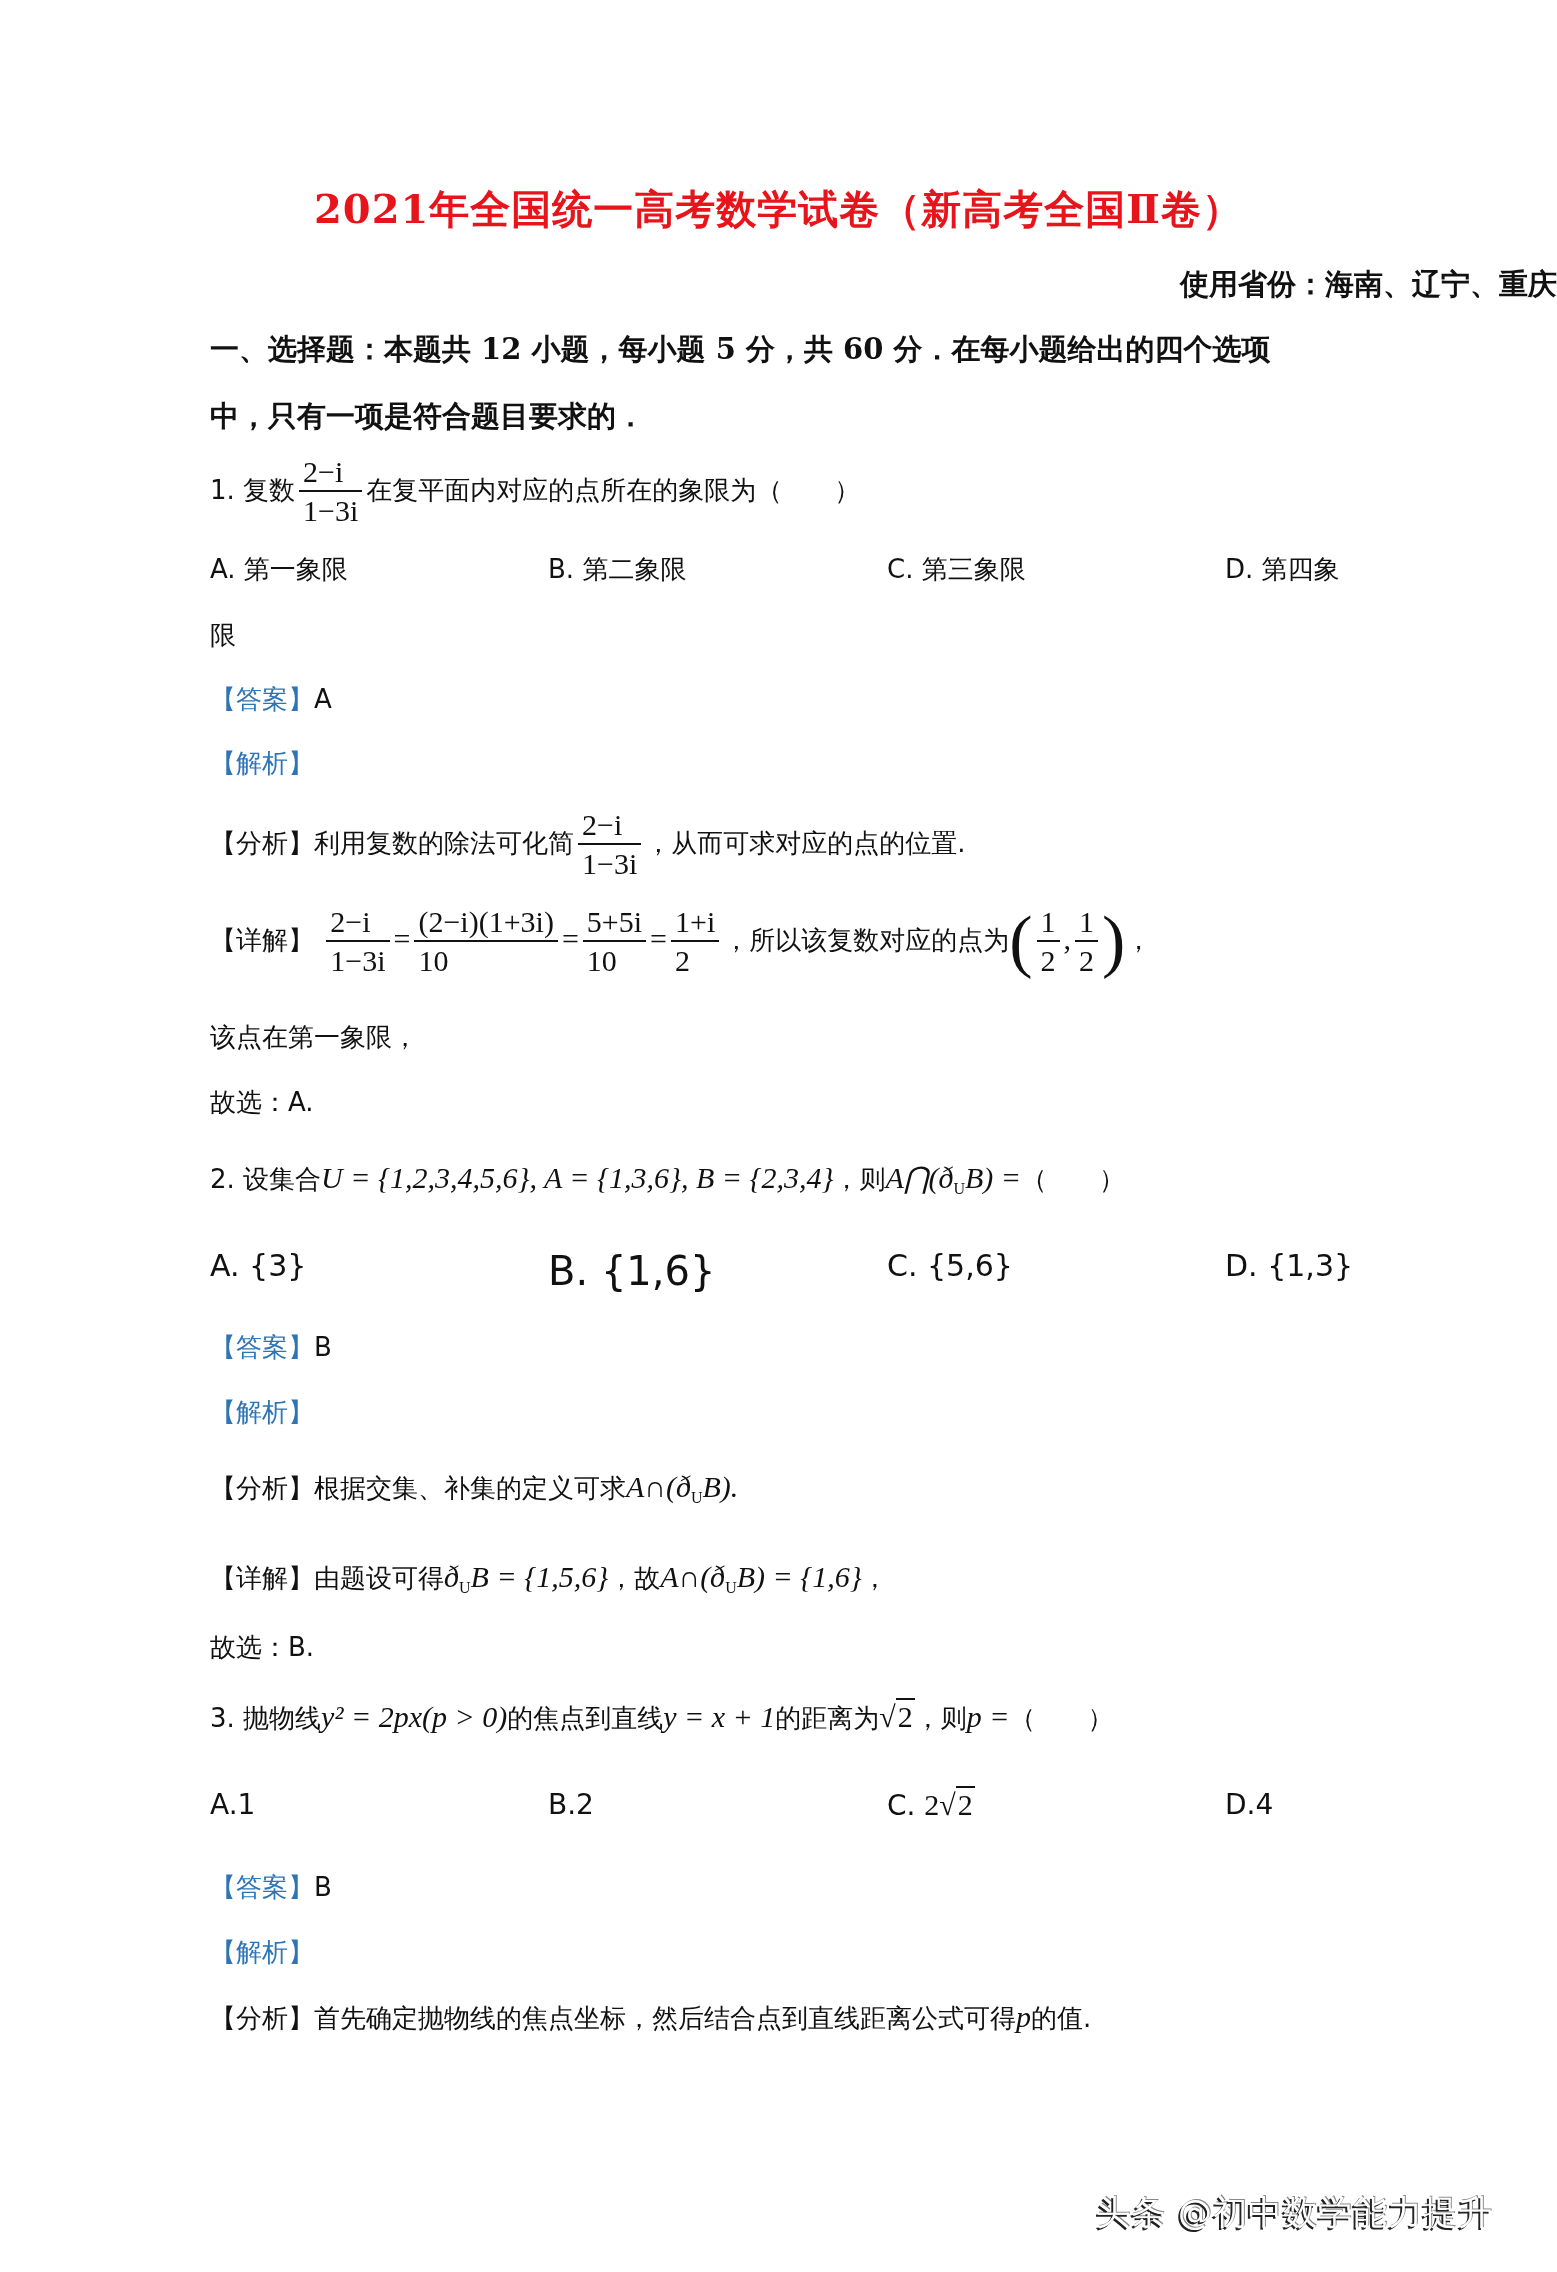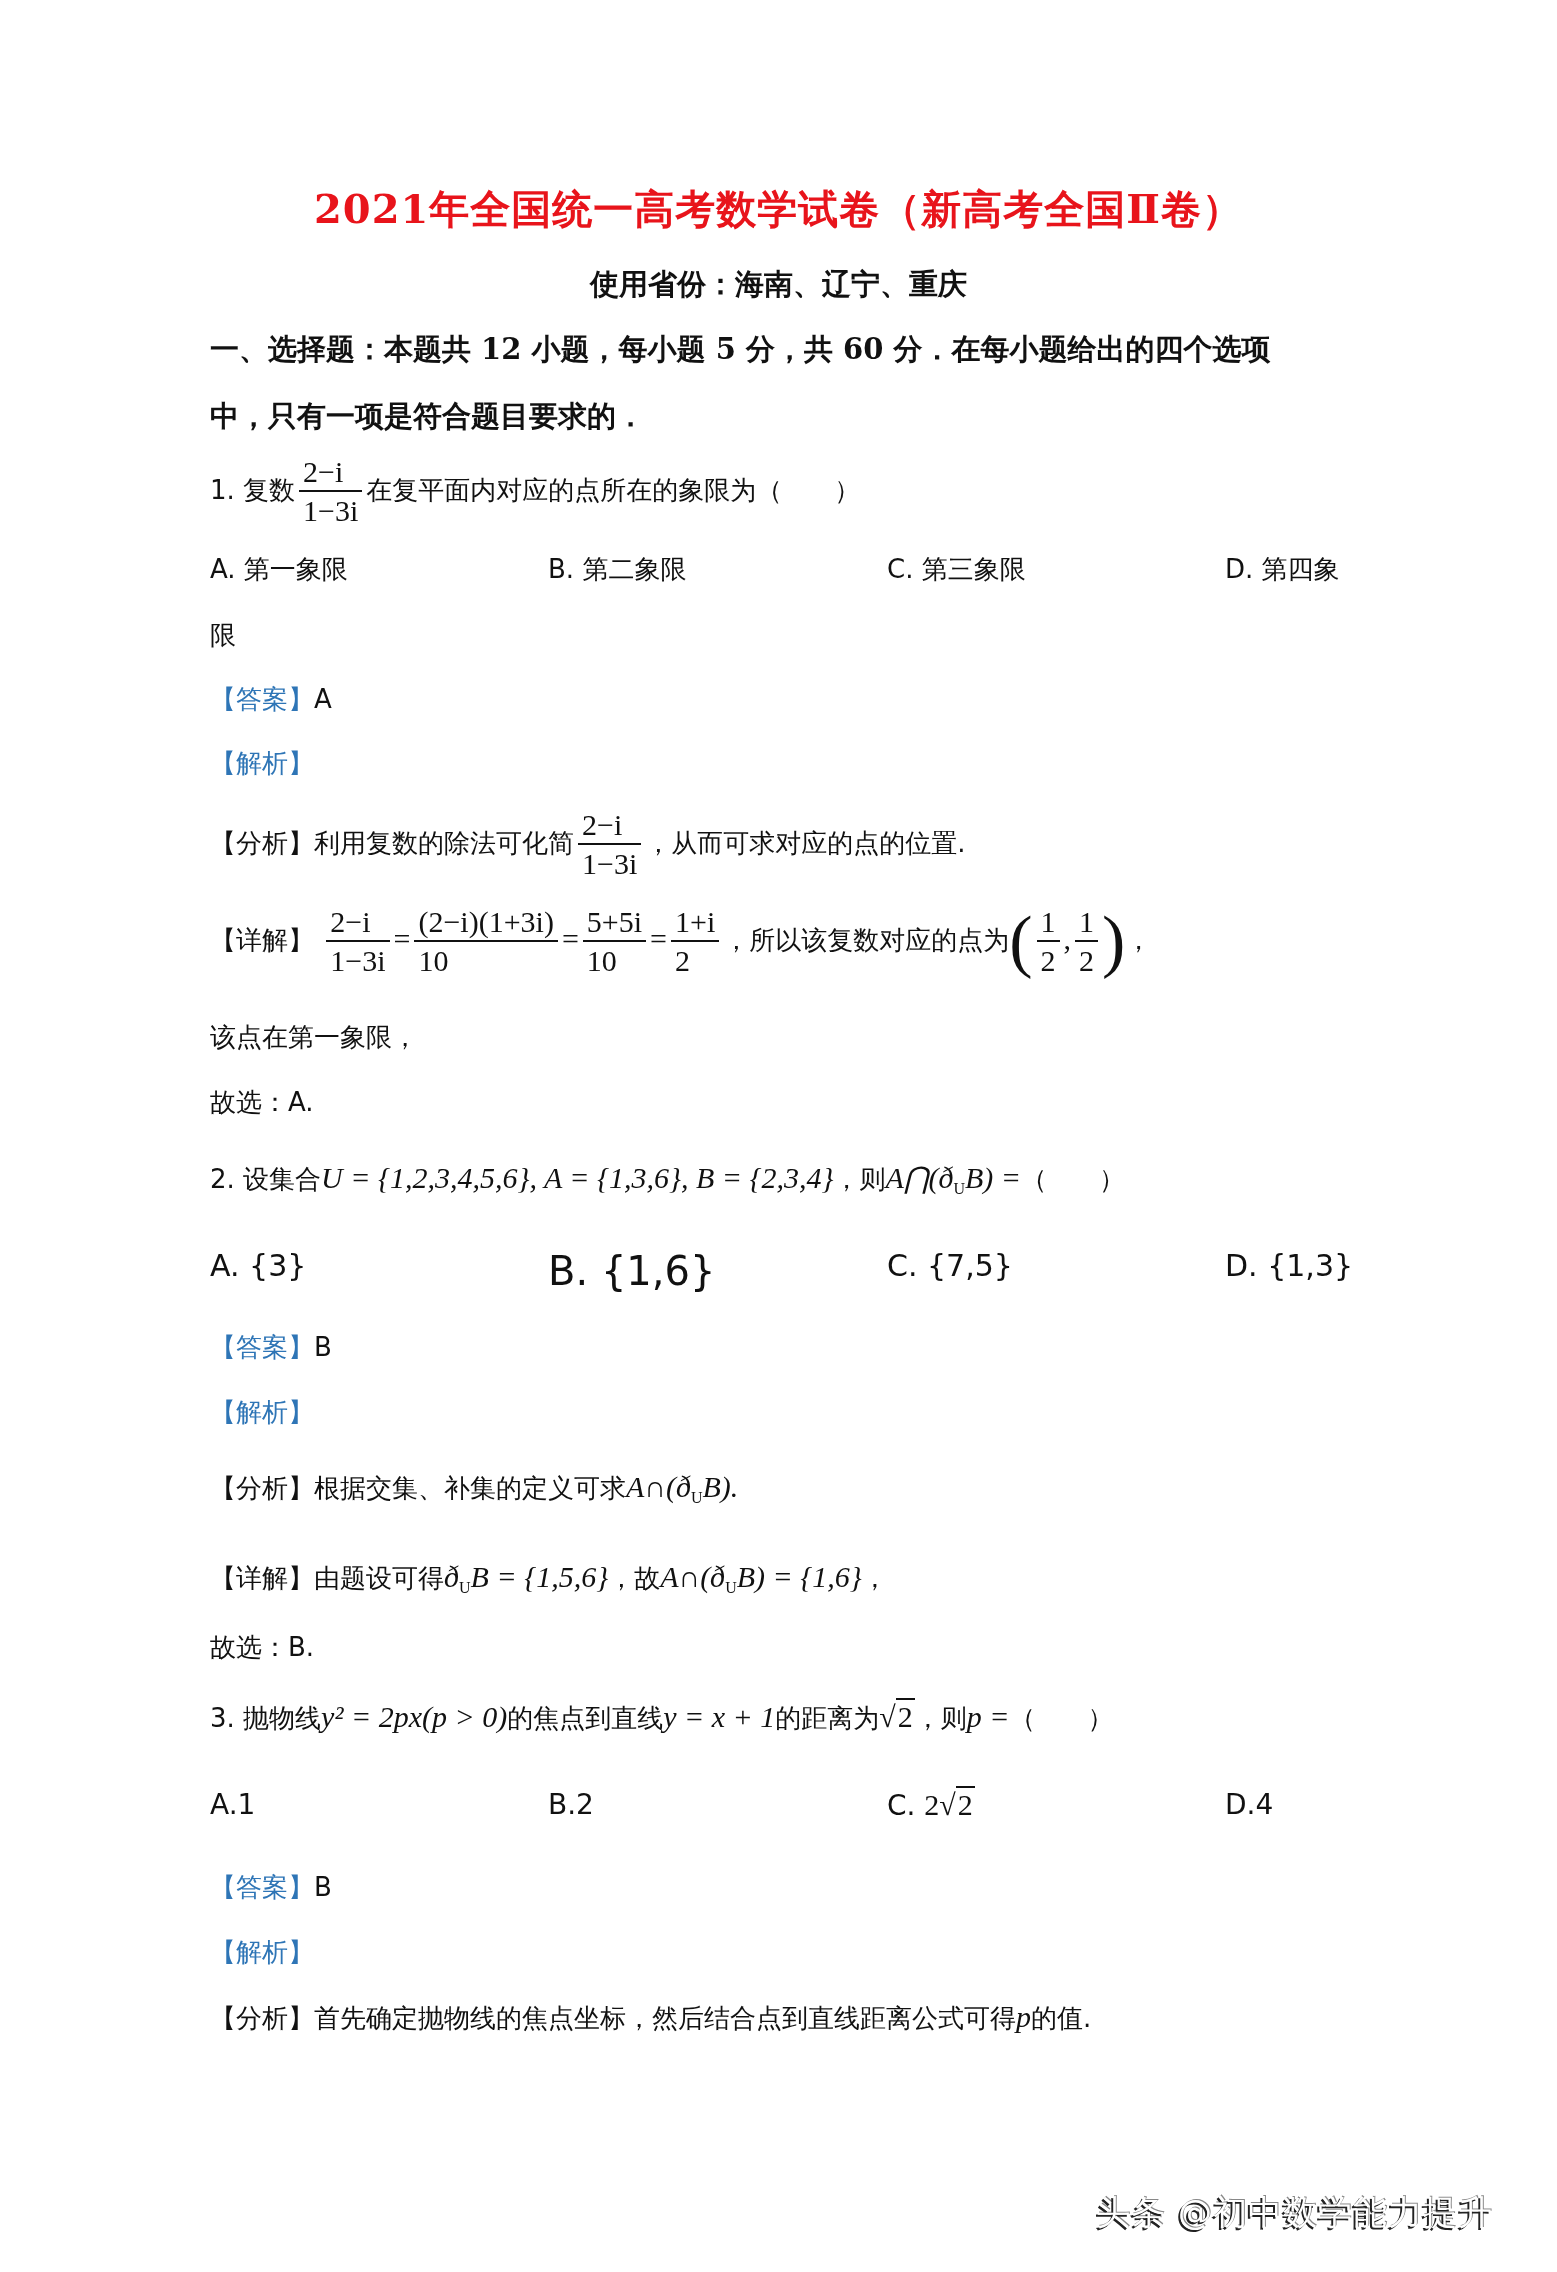--- a/index.html
+++ b/index.html
@@ -2,21 +2,21 @@
 <html><head>
 <meta charset="utf-8">
 <style>
   html, body { margin:0; padding:0; background:#ffffff; }
   body { width:1557px; height:2272px; position:relative; overflow:hidden;
          font-family:"DejaVu Serif","Liberation Serif",serif; color:#111; }
   .page { position:absolute; left:0; top:0; width:1557px; height:2272px; }
   .abs { position:absolute; white-space:nowrap; }
   .title { left:0; width:1557px; text-align:center; top:182px; font-size:40px;
            font-weight:bold; color:#e8141b; letter-spacing:1px; }
-  .subtitle { left:0; width:1557px; text-align:center; top:265px; font-size:29px; font-weight:bold; }
+  .subtitle { left:0; width:1557px; text-align:right; top:265px; font-size:29px; font-weight:bold; }
   .section { left:210px; font-size:29px; font-weight:bold; }
   .body { left:210px; font-size:26px; font-family:"DejaVu Sans","Liberation Sans",sans-serif; }
   .serif { font-family:"Liberation Serif","DejaVu Serif",serif; }
   .tag { color:#2e75b6; }
   .opt { position:absolute; font-size:26px; font-family:"DejaVu Sans","Liberation Sans",sans-serif; }
   .frac { display:inline-flex; flex-direction:column; vertical-align:middle;
           font-family:"Liberation Serif","DejaVu Serif",serif; font-size:30px; margin:0 4px; }
   .frac .num { padding:0 4px 2px; border-bottom:2px solid #111; line-height:1.1; }
   .frac .den { padding:2px 4px 0; line-height:1.1; }
   .math { font-family:"Liberation Serif","DejaVu Serif",serif; font-size:30px; }
@@ -82,21 +82,21 @@
       </span><span class="paren">)</span><span>，</span>
   </div>
   <div class="abs body" style="top:1020px">该点在第一象限，</div>
   <div class="abs body" style="top:1085px">故选：A.</div>
 
   <div class="abs body" style="top:1160px">
     <span>2.</span> <span>设集合</span><span class="math it">U = {1,2,3,4,5,6}, A = {1,3,6}, B = {2,3,4}</span><span>，则</span><span class="math it">A⋂(ð</span><sub class="u math">U</sub><span class="math it">B) =</span><span>（　　）</span>
   </div>
   <div class="opt serif" style="left:210px;top:1248px;font-size:30px"><span>A.</span> <span>{3}</span></div>
   <div class="opt serif" style="left:548px;top:1248px;font-size:40px"><span>B.</span> <span>{1,6}</span></div>
-  <div class="opt serif" style="left:887px;top:1248px;font-size:30px"><span>C.</span> <span>{7,5}</span></div>
+  <div class="opt serif" style="left:887px;top:1248px;font-size:30px"><span>C.</span> <span>{5,6}</span></div>
   <div class="opt serif" style="left:1225px;top:1248px;font-size:30px"><span>D.</span> <span>{1,3}</span></div>
 
   <div class="abs body" style="top:1330px"><span class="tag">【答案】</span><span>B</span></div>
   <div class="abs body tag" style="top:1395px">【解析】</div>
   <div class="abs body" style="top:1470px">
     <span>【分析】</span><span>根据交集、补集的定义可求</span><span class="math it">A∩(ð</span><sub class="u math">U</sub><span class="math it">B).</span>
   </div>
   <div class="abs body" style="top:1560px">
     <span>【详解】</span><span>由题设可得</span><span class="math it">ð</span><sub class="u math">U</sub><span class="math it">B = {1,5,6}</span><span>，故</span><span class="math it">A∩(ð</span><sub class="u math">U</sub><span class="math it">B) = {1,6}</span><span>，</span>
   </div>

